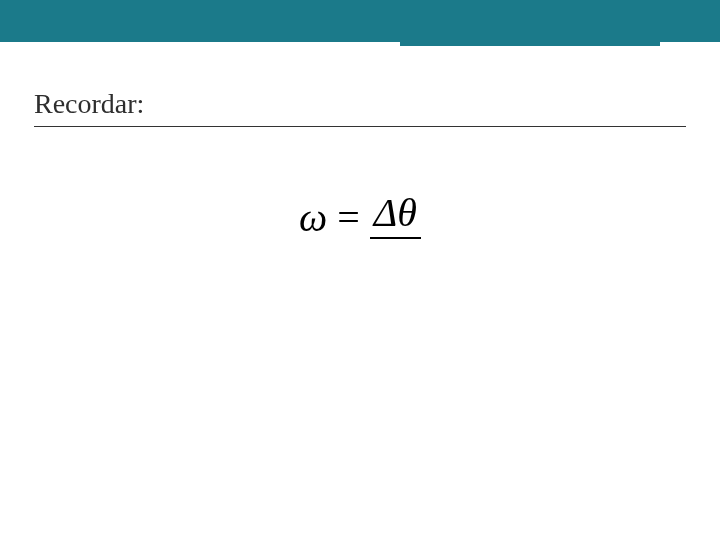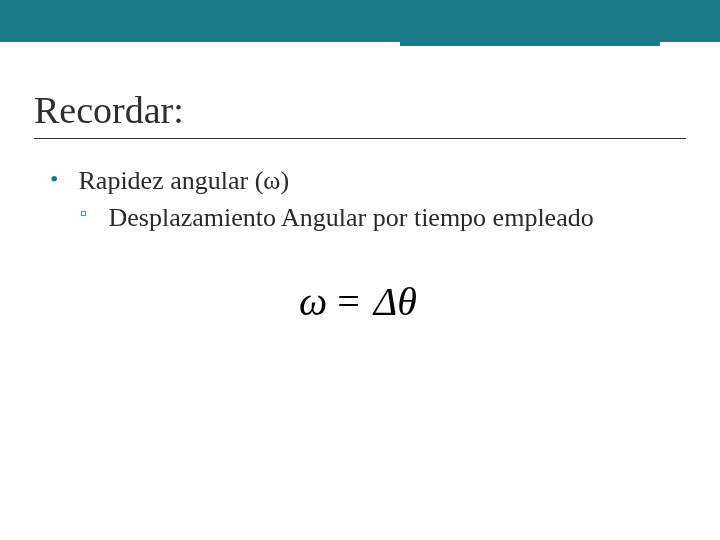--- a/index.html
+++ b/index.html
@@ -12,21 +12,21 @@
     display: block;
     position: absolute;
     left: 400px;
     top: 42px;
     width: 260px;
     height: 4px;
     background: #1b7a8a;
   }
 
   .title-wrap { padding: 46px 34px 6px 34px; }
-  .title { font-size: 38px; color: #2e2e2e; font-weight: normal; }
+  .title { font-size: 28px; color: #2e2e2e; font-weight: normal; }
   .title-rule { border: none; border-top: 1.5px solid #333; margin-top: 6px; }
 
   .content { padding: 18px 50px 0 50px; font-size: 26px; color: #2a2a2a; line-height: 1.35; }
   ul.level1 { list-style: none; }
   ul.level1 > li::before {
     content: "\2022";
     color: #1b7a8a;
     font-size: 24px;
     display: inline-block;
     width: 22px;
@@ -50,46 +50,36 @@
     justify-content: center;
     margin-top: 40px;
     font-family: 'Times New Roman', serif;
     font-size: 40px;
     font-style: italic;
     color: #000;
   }
   .formula .eq { display: flex; align-items: center; }
   .formula .lhs { margin-right: 10px; }
   .formula .equals { font-style: normal; margin-right: 10px; }
-  .formula .frac { display: inline-flex; flex-direction: row; align-items: center; }
+  .formula .frac { display: inline-flex; flex-direction: column; align-items: center; }
   .formula .frac .num, .formula .frac .den { padding: 0 4px; line-height: 1; }
   .formula .frac .bar { width: 100%; border-top: 2px solid #000; margin: 4px 0; }
 </style>
 </head>
 <body>
 
 <div class="slide">
   <div class="topbar"></div>
 
   <div class="title-wrap">
     <h1 class="title">Recordar:</h1>
     <hr class="title-rule">
   </div>
 
   <div class="content">
-    <ul class="level1">
-      <li>
-        <span>Rapidez angular (ω)</span>
-        <ul class="level2">
-          <li>
-            <span>Desplazamiento Angular por tiempo empleado</span>
-          </li>
-        </ul>
-      </li>
-    </ul>
 
     <div class="formula">
       <div class="eq">
         <span class="lhs">ω</span>
         <span class="equals">=</span>
         <span class="frac">
           <span class="num">Δθ</span>
           <span class="bar"></span>
         </span>
       </div>

